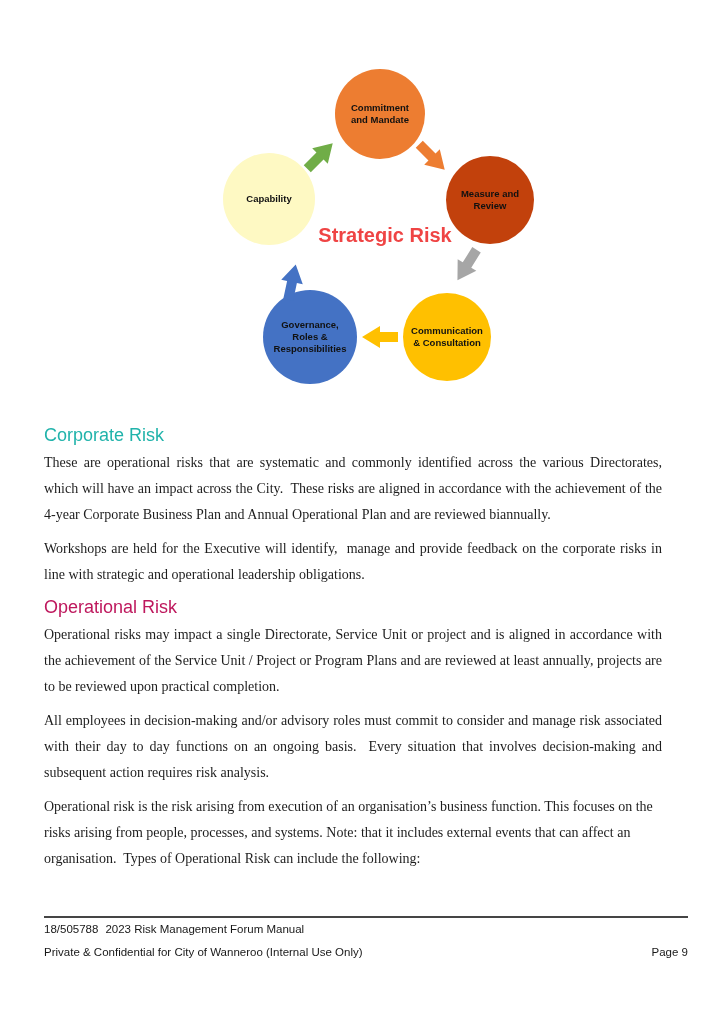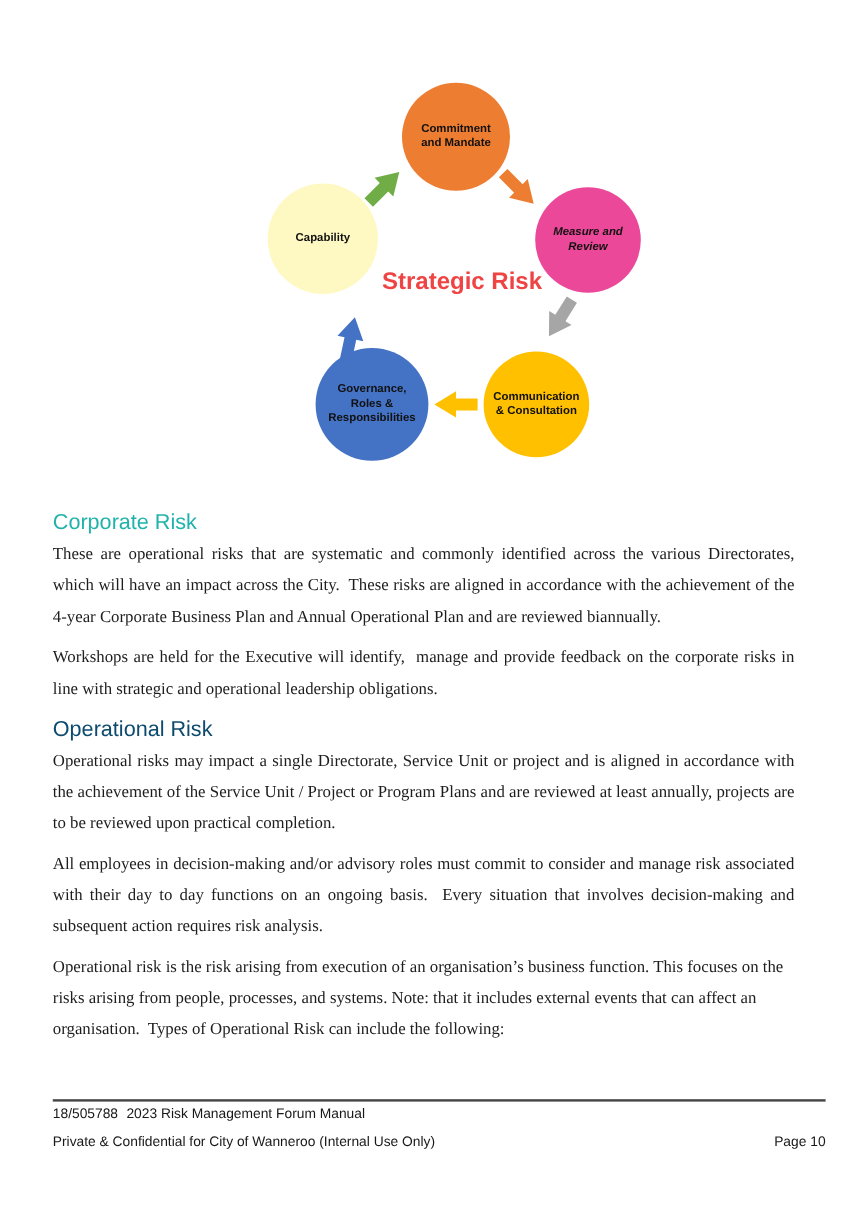--- a/index.html
+++ b/index.html
@@ -92,21 +92,21 @@
 
 <div class="page">
 
   <div class="diagram">
 
     <div class="node node-commitment" style="background-color: rgb(237, 125, 49);">
       <span class="node-label">Commitment
 and Mandate</span>
     </div>
 
-    <div class="node node-measure" style="background-color: #ec4899; font-style: italic;">
+    <div class="node node-measure" style="background-color: #c2410c;">
       <span class="node-label">Measure and
 Review</span>
     </div>
 
     <div class="node node-communication" style="background-color: rgb(255, 192, 0);">
       <span class="node-label">Communication
 &amp; Consultation</span>
     </div>
 
     <div class="node node-governance" style="background-color: rgb(68, 114, 196);">
@@ -147,32 +147,32 @@
 
     <div class="diagram-title">Strategic Risk</div>
   </div>
 
   <div class="content">
 
     <h2 class="section-heading" style="color: rgb(33, 179, 171);">Corporate Risk</h2>
     <p>These are operational risks that are systematic and commonly identified across the various Directorates, which will have an impact across the City.&nbsp; These risks are aligned in accordance with the achievement of the 4-year Corporate Business Plan and Annual Operational Plan and are reviewed biannually.</p>
     <p>Workshops are held for the Executive will identify,&nbsp; manage and provide feedback on the corporate risks in line with strategic and operational leadership obligations.</p>
 
-    <h2 class="section-heading" style="color: #0c4a6e;">Operational Risk</h2>
+    <h2 class="section-heading" style="color: #be185d;">Operational Risk</h2>
     <p>Operational risks may impact a single Directorate, Service Unit or project and is aligned in accordance with the achievement of the Service Unit / Project or Program Plans and are reviewed at least annually, projects are to be reviewed upon practical completion.</p>
     <p>All employees in decision-making and/or advisory roles must commit to consider and manage risk associated with their day to day functions on an ongoing basis.&nbsp; Every situation that involves decision-making and subsequent action requires risk analysis.</p>
     <p class="left-align">Operational risk is the risk arising from execution of an organisation’s business function. This focuses on the risks arising from people, processes, and systems. Note: that it includes external events that can affect an organisation.&nbsp; Types of Operational Risk can include the following:</p>
 
   </div>
 
   <div class="footer">
     <div class="footer-rule"></div>
     <div class="footer-line1">
       <span>18/505788</span>
       <span>2023 Risk Management Forum Manual</span>
     </div>
     <div class="footer-line2">
       <span>Private &amp; Confidential for City of Wanneroo (Internal Use Only)</span>
-      <span>Page 10</span>
+      <span>Page 9</span>
     </div>
   </div>
 
 </div>
 
 </body></html>

